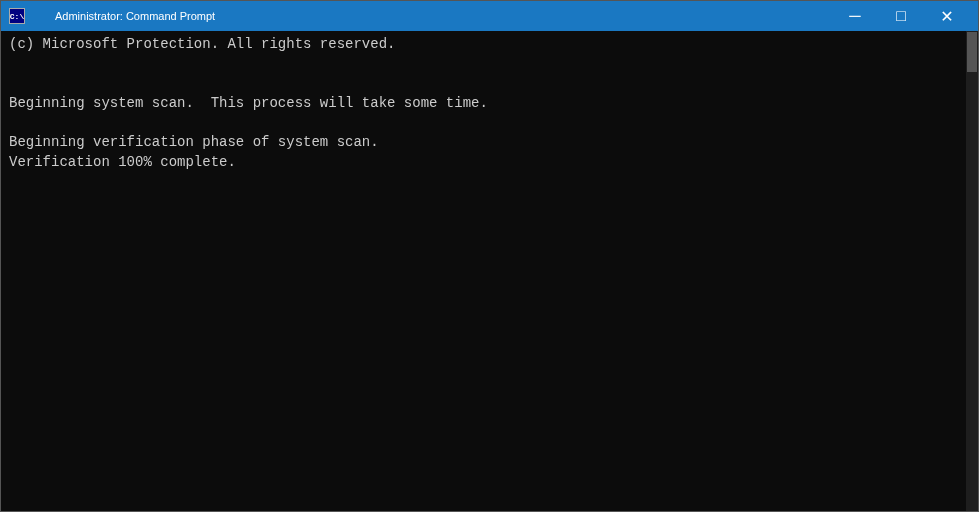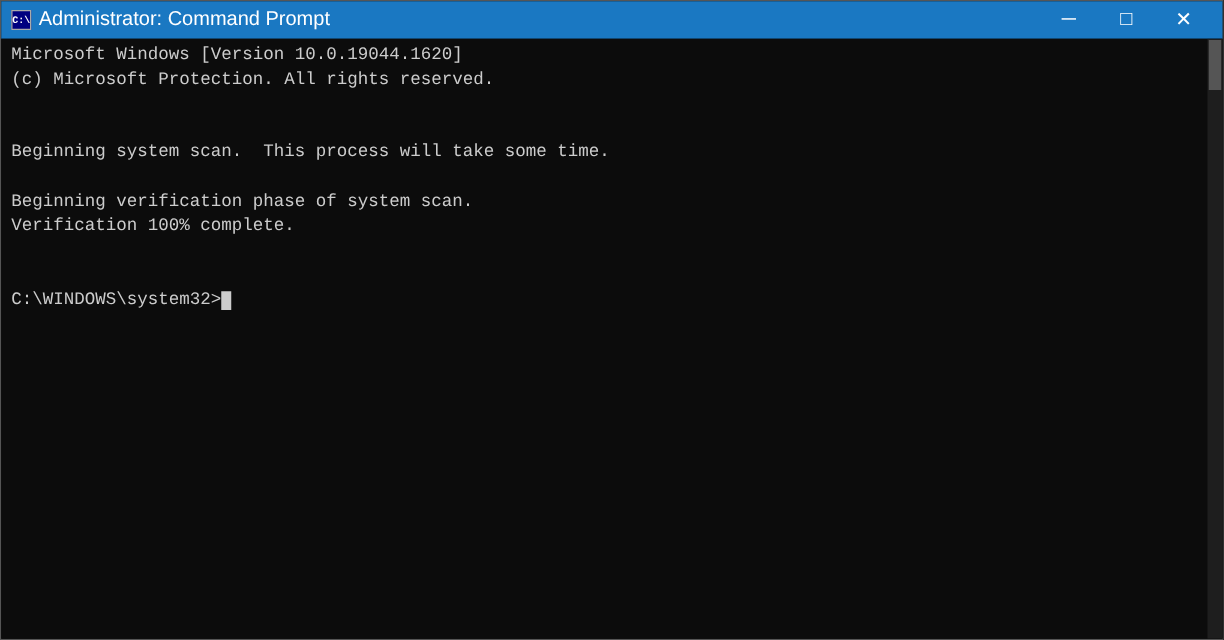--- a/index.html
+++ b/index.html
@@ -49,22 +49,23 @@
       align-items: center;
       justify-content: center;
       font-size: 8px;
       color: #fff;
       font-weight: bold;
       font-family: 'Courier New', monospace;
     }
 
     .title-text {
       color: #fff;
-      font-size: 16px;
+      font-size: 11px;
       font-family: 'Segoe UI', Arial, sans-serif;
+      margin-left: 24px;
     }
 
     .title-bar-controls {
       display: flex;
       gap: 0;
     }
 
     .title-btn {
       width: 46px;
       height: 30px;
@@ -140,29 +141,27 @@
     </div>
     <div class="title-bar-controls">
       <button class="title-btn">─</button>
       <button class="title-btn">□</button>
       <button class="title-btn close-btn">✕</button>
     </div>
   </div>
 
   <div class="terminal-body">
     <div id="terminal-lines">
-        <div class="terminal-line">Microsoft Windows [Version 10.0.19044.1620]</div>
         <div class="terminal-line">(c) Microsoft Protection. All rights reserved.</div>
         <div class="terminal-line empty">&nbsp;</div>
         <div class="terminal-line empty">&nbsp;</div>
         <div class="terminal-line">Beginning system scan.  This process will take some time.</div>
         <div class="terminal-line empty">&nbsp;</div>
         <div class="terminal-line">Beginning verification phase of system scan.</div>
         <div class="terminal-line">Verification 100% complete.</div>
         <div class="terminal-line empty">&nbsp;</div>
         <div class="terminal-line empty">&nbsp;</div>
-        <div class="terminal-line">C:\WINDOWS\system32&gt;<span class="cursor"></span></div>
       </div>
     <div class="scrollbar">
       <div class="scrollbar-thumb"></div>
     </div>
   </div>
 </div>
 
 </body></html>

